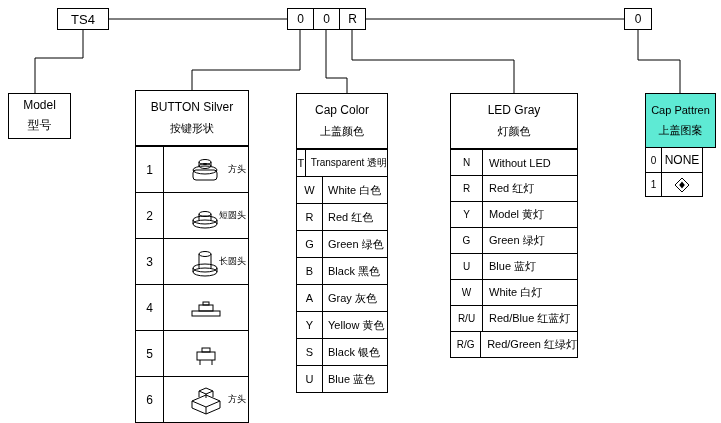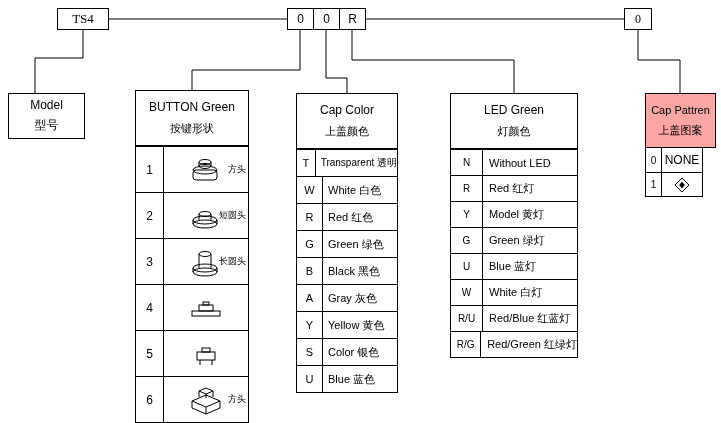--- a/index.html
+++ b/index.html
@@ -1,53 +1,53 @@
 <!DOCTYPE html>
 <html><head>
 <meta charset="utf-8">
 <style>
   * { margin:0; padding:0; box-sizing:border-box; }
   html,body { background:#fff; font-family:"Liberation Sans", sans-serif; color:#000; }
   .canvas { position:relative; width:721px; height:423px; background:#fff; overflow:hidden; }
   .wires { position:absolute; left:0; top:0; pointer-events:none; }
   .box { position:absolute; border:1px solid #000; background:#fff;
-         display:flex; align-items:center; justify-content:center; font-size:13px;font-family:Liberation Serif, serif; }
+         display:flex; align-items:center; justify-content:center; font-size:13px; }
   .digits { position:absolute; left:287px; top:8px; display:flex; }
   .dcell { width:27px; height:22px; border:1px solid #000; background:#fff;
            display:flex; align-items:center; justify-content:center; font-size:12px; }
   .dcell + .dcell { margin-left:-1px; }
-  .model { position:absolute; left:8px; top:93px; width:77px; height:46px; border:1px solid #000;
+  .model { position:absolute; left:8px; top:93px; width:63px; height:46px; border:1px solid #000;
            display:flex; flex-direction:column; align-items:center; justify-content:center; gap:5px; font-size:12px; }
   .table { position:absolute; border:1px solid #000; background:#fff; }
   .thead { height:55px; border-bottom:1px solid #000; display:flex; flex-direction:column;
            align-items:center; justify-content:center; gap:7px; }
   .t-en { font-size:12px; }
   .t-zh { font-size:11px; }
   
   .btn-table { left:135px; top:90px; width:114px; }
   .brow { display:flex; height:46px; border-top:1px solid #000; }
   .brow:first-of-type { border-top:none; }
   .bnum { width:28px; border-right:1px solid #000; display:flex; align-items:center; justify-content:center; font-size:12px; }
   .bicon { flex:1; position:relative; display:flex; align-items:center; justify-content:center; }
   .blabel { position:absolute; right:2px; bottom:16px; font-size:9px; white-space:nowrap; }
   
-  .cap-table { left:296px; top:93px; width:102px; }
+  .cap-table { left:296px; top:93px; width:92px; }
   .crow { display:flex; height:27px; border-top:1px solid #000; align-items:stretch; }
   .crow:first-of-type { border-top:none; }
   .ccode { width:26px; border-right:1px solid #000; display:flex; align-items:center; justify-content:center; font-size:11px; }
   .clabel { flex:1; display:flex; align-items:center; padding-left:5px; font-size:11px; white-space:nowrap; }
   
   .led-table { left:450px; top:93px; width:128px; }
   .lrow { display:flex; height:26px; border-top:1px solid #000; align-items:stretch; }
   .lrow:first-of-type { border-top:none; }
   .lcode { width:32px; border-right:1px solid #000; display:flex; align-items:center; justify-content:center; font-size:10px; }
   .llabel { flex:1; display:flex; align-items:center; padding-left:6px; font-size:11px; white-space:nowrap; }
   
   .cp-head { position:absolute; left:645px; top:93px; width:71px; height:55px; border:1px solid #000;
-             display:flex; flex-direction:column; align-items:center; justify-content:center; gap:7px; background:#fca5a5; }
+             display:flex; flex-direction:column; align-items:center; justify-content:center; gap:7px; background:#5eead4; }
   .cp-head .t-en { font-size:11px; }
   .cp-rows { position:absolute; left:645px; top:147px; width:58px; border:1px solid #000; background:#fff; }
   .prow { display:flex; height:24px; border-top:1px solid #000; align-items:stretch; }
   .prow:first-of-type { border-top:none; }
   .pcode { width:16px; border-right:1px solid #000; display:flex; align-items:center; justify-content:center; font-size:10px; }
   .plabel { flex:1; display:flex; align-items:center; justify-content:center; font-size:12px; }
   svg.icon { display:block; }
 </style>
 </head>
 <body>
@@ -80,21 +80,21 @@
     <span>0</span>
   </div>
 
   <div class="model">
     <div>Model</div>
     <div>型号</div>
   </div>
 
   <div class="table btn-table">
     <div class="thead">
-      <div class="t-en">BUTTON Green</div>
+      <div class="t-en">BUTTON Silver</div>
       <div class="t-zh">按键形状</div>
     </div>
 
     <div class="brow">
       <div class="bnum">1</div>
       <div class="bicon">
         <svg class="icon" width="40" height="34" viewBox="0 0 40 34">
           <g fill="none" stroke="#000">
             <rect x="7" y="17" width="24" height="10" rx="3"></rect>
             <ellipse cx="19" cy="17" rx="12" ry="4"></ellipse>
@@ -219,31 +219,31 @@
     <div class="crow">
       <div class="ccode">A</div>
       <div class="clabel">Gray  灰色</div>
     </div>
     <div class="crow">
       <div class="ccode">Y</div>
       <div class="clabel">Yellow 黄色</div>
     </div>
     <div class="crow">
       <div class="ccode">S</div>
-      <div class="clabel">Color 银色</div>
+      <div class="clabel">Black 银色</div>
     </div>
     <div class="crow">
       <div class="ccode">U</div>
       <div class="clabel">Blue  蓝色</div>
     </div>
   </div>
 
   <div class="table led-table">
     <div class="thead">
-      <div class="t-en">LED Green</div>
+      <div class="t-en">LED Gray</div>
       <div class="t-zh">灯颜色</div>
     </div>
     <div class="lrow">
       <div class="lcode">N</div>
       <div class="llabel">Without LED</div>
     </div>
     <div class="lrow">
       <div class="lcode">R</div>
       <div class="llabel">Red  红灯</div>
     </div>

